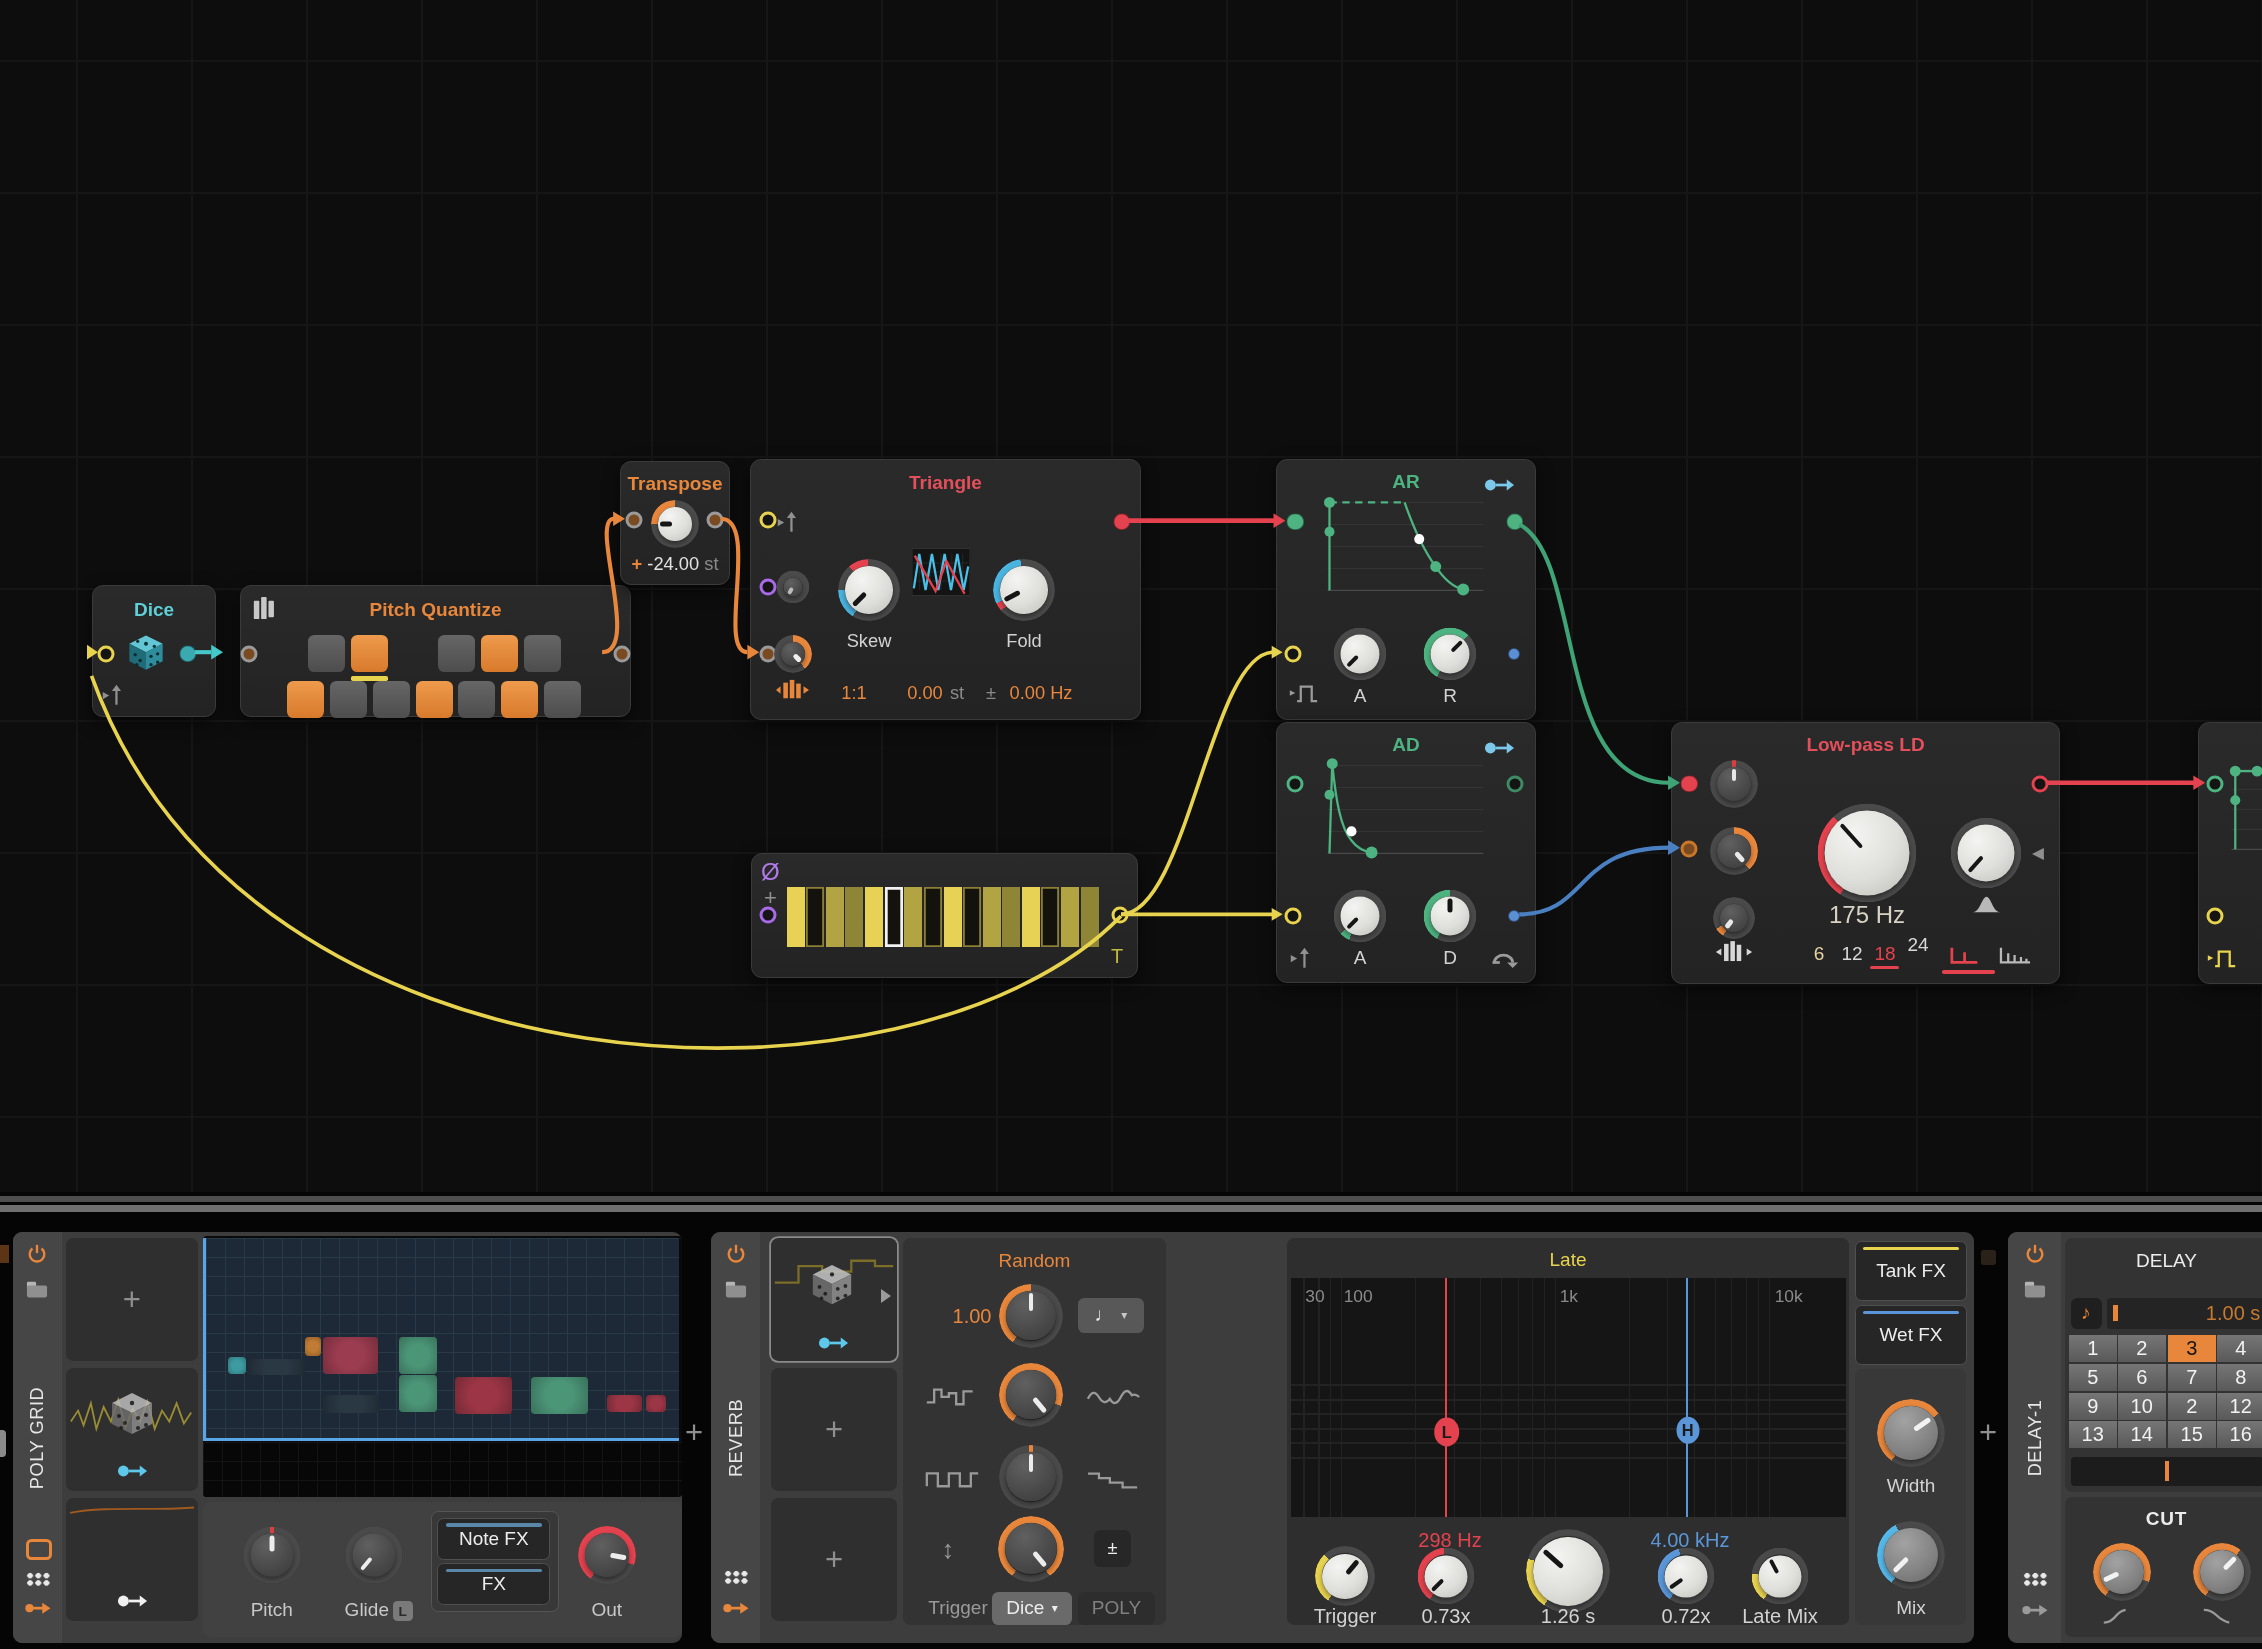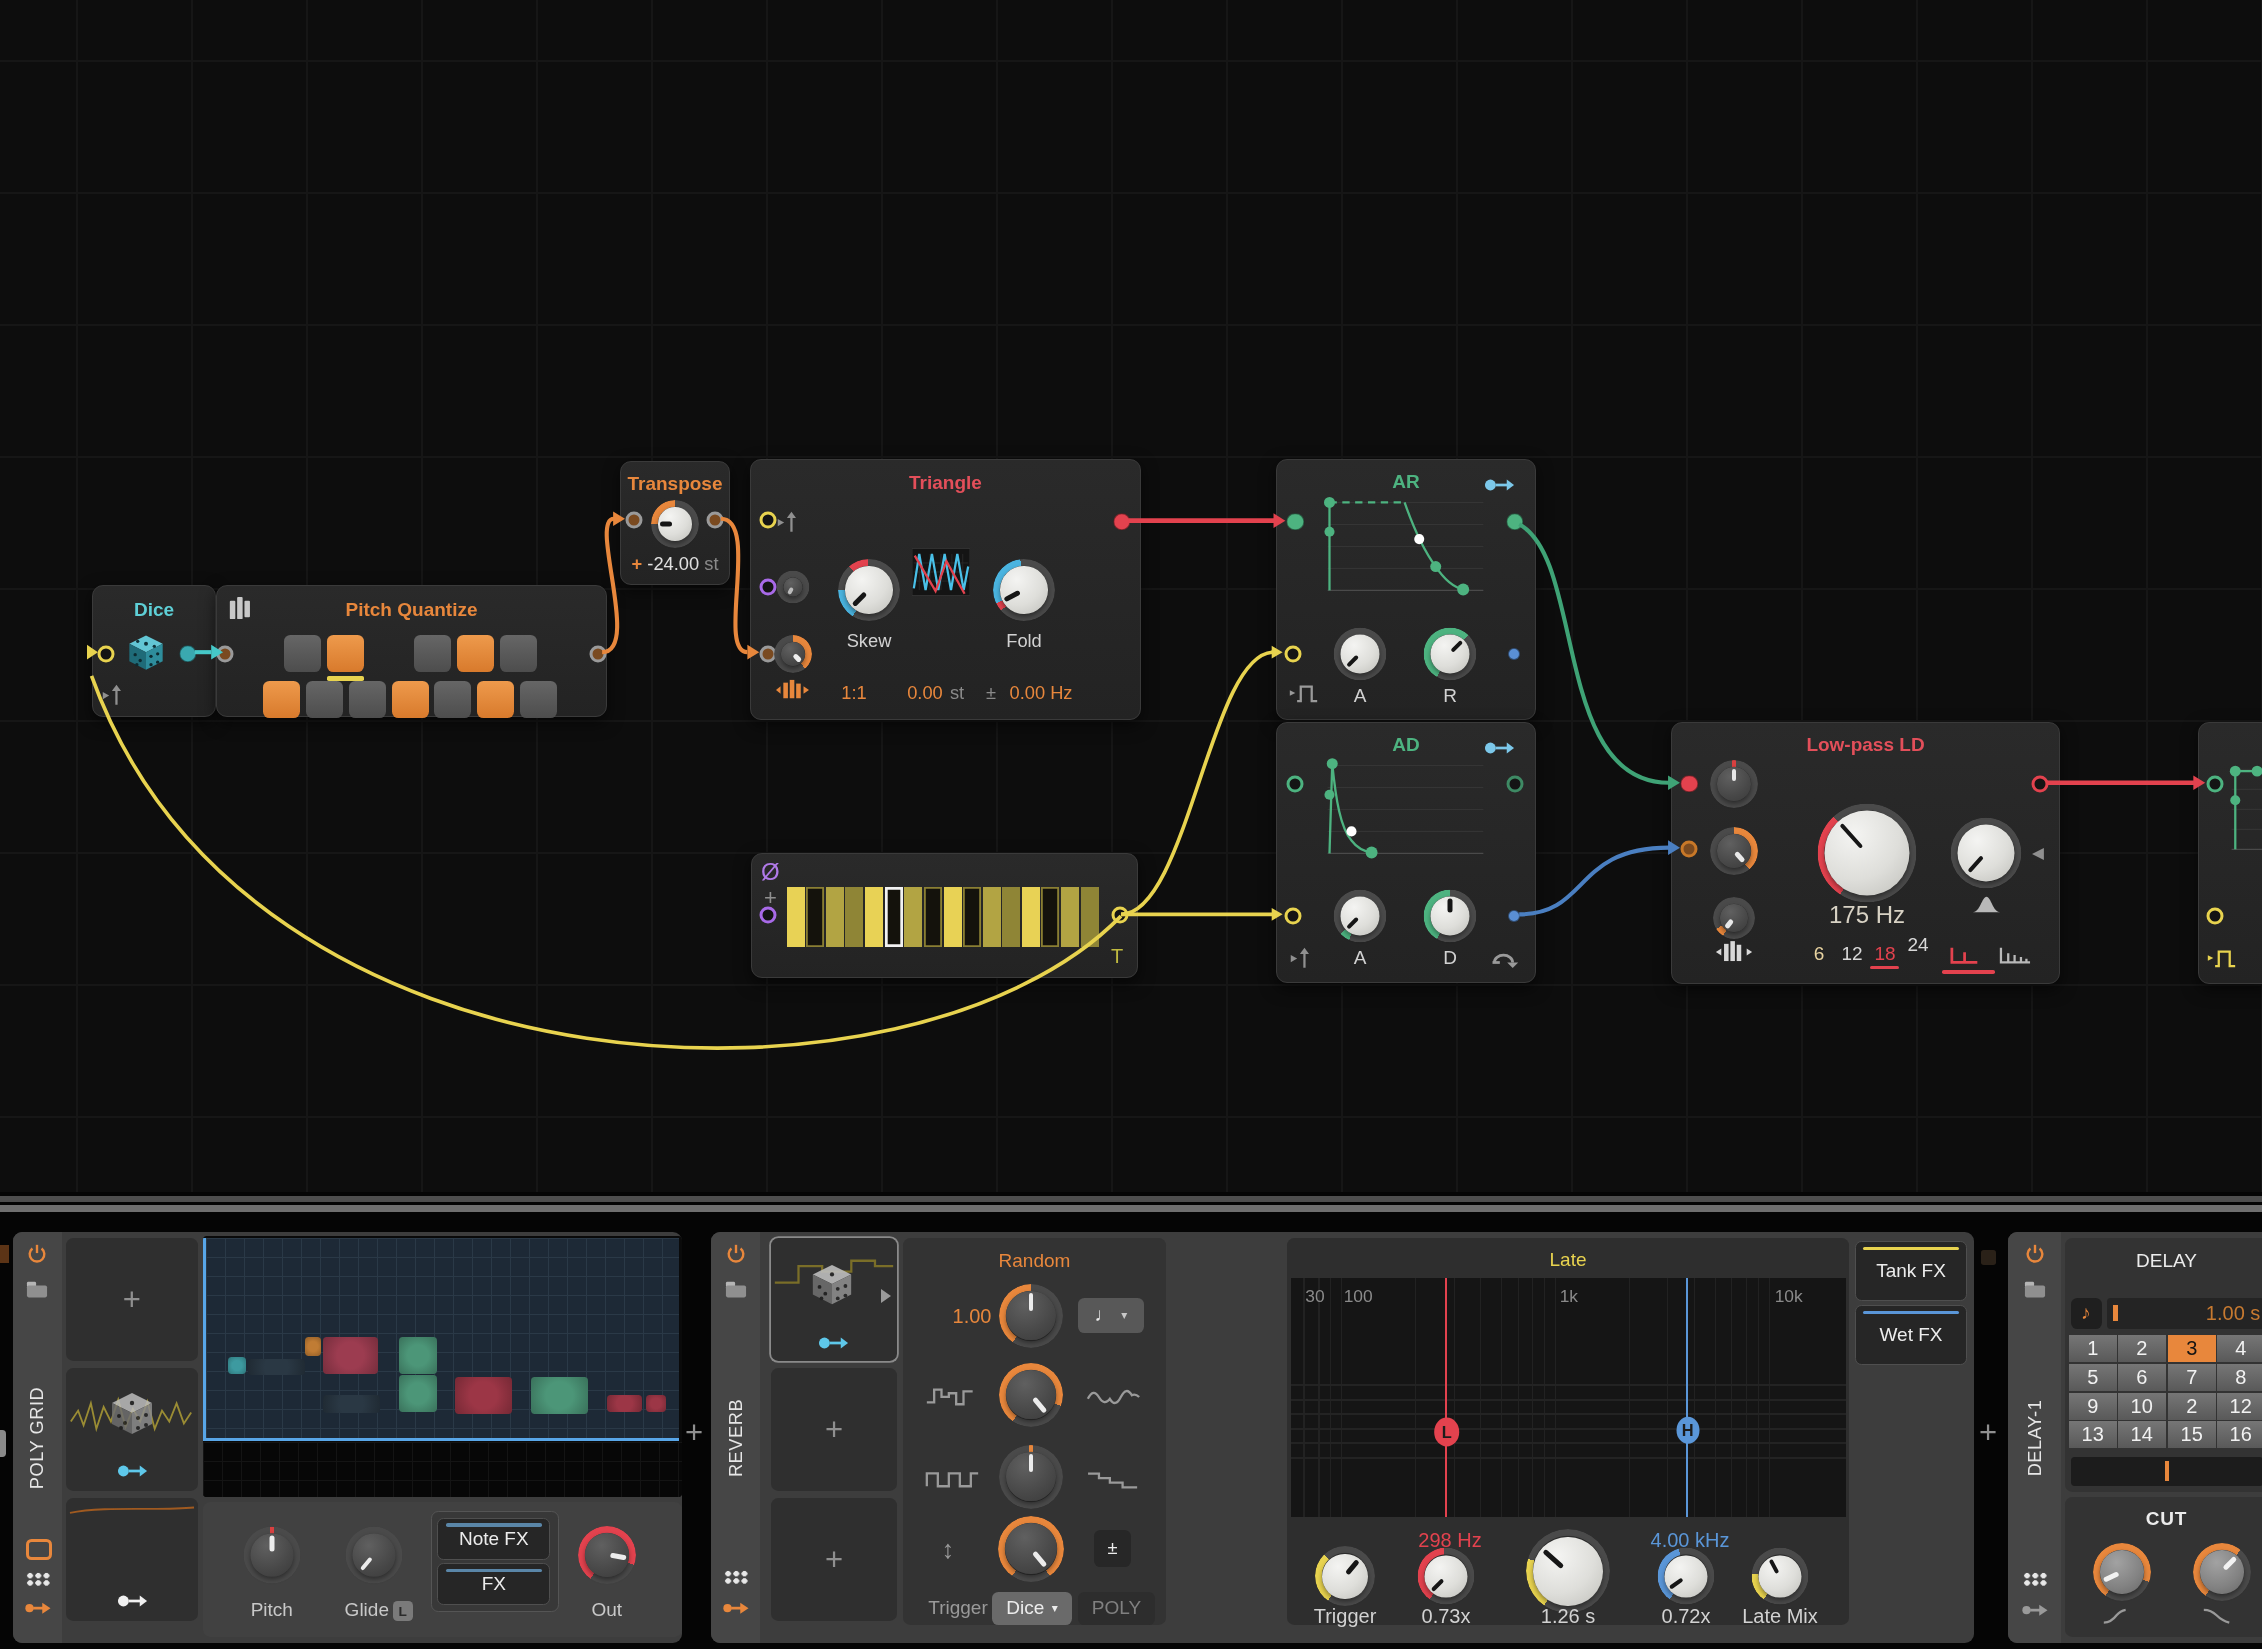--- a/index.html
+++ b/index.html
@@ -85,21 +85,21 @@
       </svg>
       <svg class="abs" style="left:7.3px;top:95px" width="25.6" height="27.4" viewBox="0 0 28 30">
         <polygon points="3,12 10,16 3,20" fill="#909090"></polygon>
           <line x1="18" y1="26" x2="18" y2="9" stroke="#909090" stroke-width="2.5"></line>
         <polygon points="13,11 18,4 23,11" fill="#909090"></polygon>
       </svg>
       <i class="ring" style="left:12.8px;top:68px;--c:#e8d34f"></i>
       <i class="pdot" style="left:95px;top:68px;--c:#3aa9b0"></i>
     </div>
 
-    <div class="mod" style="left:216px;top:585px;width:389px;height:130px">
+    <div class="mod" style="left:240px;top:585px;width:389px;height:130px">
       <div class="mtitle" style="top:12.8px;color:#e8873c">Pitch Quantize</div>
       <svg class="abs" style="left:11px;top:11px" width="25.6" height="24" viewBox="0 0 28 26">
         <rect x="2" y="4" width="6" height="20" rx="1" fill="#c8c8c8"></rect>
           <rect x="10" y="0" width="6" height="24" rx="1" fill="#c8c8c8"></rect>
           <rect x="18" y="4" width="6" height="18" rx="1" fill="#c8c8c8"></rect>
       </svg>
       <div class="abs" id="pq-keys" style="inset:0">
           <div class="pqkey" style="left:67px;top:49px"></div>
           <div class="pqkey on" style="left:110px;top:49px"></div>
           <div class="pqcur" style="left:110px;top:90px"></div>
@@ -677,20 +677,34 @@
           </div>
         <div class="lbl" style="left:58px;top:378px;font-size:20px">Trigger</div>
         <div class="lbl" style="left:159px;top:378px;font-size:20px">0.73x</div>
         <div class="lbl" style="left:281px;top:378px;font-size:20px">1.26 s</div>
         <div class="lbl" style="left:399px;top:378px;font-size:20px">0.72x</div>
         <div class="lbl" style="left:493px;top:378px;font-size:20px">Late Mix</div>
       </div>
 
       <div class="btn fxbtn" style="left:1144px;top:9.1px;width:110px;height:58px;--bar:#e8d34f">Tank FX</div>
       <div class="btn fxbtn" style="left:1144px;top:73px;width:110px;height:58px;--bar:#5a96d8">Wet FX</div>
+      <div class="panel" style="left:1144px;top:137px;width:111px;height:256px;background:#383838">
+        <div class="knob" style="left:56px;top:64px;--d:68px;--arc:conic-gradient(from 215deg,#e8873c 0 200deg,transparent 200deg);--rot:55deg;--pc:#f2f2f2">
+          <i class="track"></i>
+            <i class="face grayk"></i>
+            <i class="ptr"></i>
+          </div>
+        <div class="lbl" style="left:56px;top:117px;font-size:19px">Width</div>
+        <div class="knob" style="left:56px;top:186px;--d:68px;--arc:conic-gradient(from 215deg,#56b8e8 0 118deg,transparent 118deg);--rot:-135deg;--pc:#f2f2f2">
+          <i class="track"></i>
+            <i class="face grayk"></i>
+            <i class="ptr"></i>
+          </div>
+        <div class="lbl" style="left:56px;top:239px;font-size:19px">Mix</div>
+      </div>
     </div>
 
     <div class="plus" style="left:1988px;top:201px">+</div>
     <div class="abs" style="left:1981px;top:18.3px;width:14.6px;height:14.6px;background:#2a2118;border-radius:2.7px"></div>
 
     <div class="dev" style="left:2008px;top:0;width:259px;height:411px;border-radius:9.1px 0 0 9.1px">
       <div class="dhead" style="width:53px">
         <svg class="abs" style="left:15.5px;top:11px" width="22" height="22" viewBox="0 0 24 24">
           <path d="M7,6 A8,8 0 1 0 17,6" stroke="#e8873c" stroke-width="2.6" fill="none"></path>
             <line x1="12" y1="2" x2="12" y2="11" stroke="#e8873c" stroke-width="2.6"></line>

